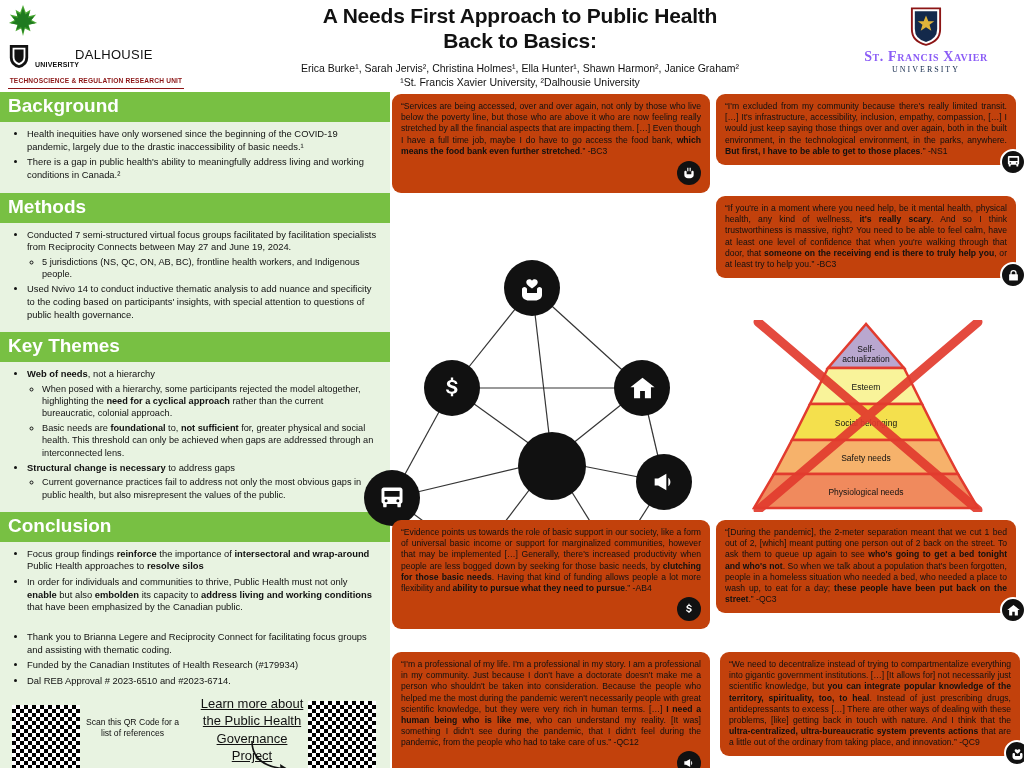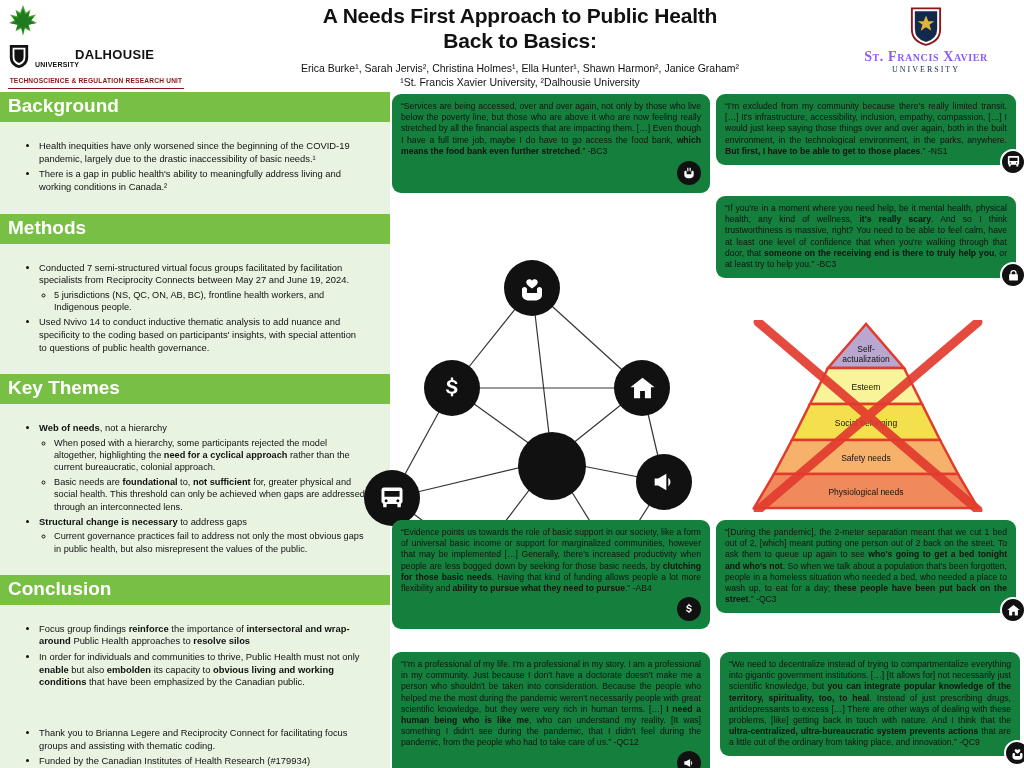--- a/index.html
+++ b/index.html
@@ -22,21 +22,21 @@
     background: #ffffff;
   }
   .logo-left {
     position: absolute; left: 8px; top: 4px; width: 176px; height: 82px;
   }
   .cihr-row { display: flex; align-items: flex-start; gap: 5px; }
   .leaf-mark { width: 30px; height: 34px; position: relative; flex: none; }
   .cihr-big { font-size: 14px; font-weight: bold; letter-spacing: .5px; color: #1b1b1b; }
   .cihr-sub { font-size: 6.2px; color: #1b1b1b; line-height: 1.15; }
   .dal-block { margin-top: 5px; display: flex; align-items: center; gap: 5px; }
-  .dal-name { font-size: 13px; font-weight: bold; color: #111; line-height: 1.0; letter-spacing: .3px; padding-left: 40px;}
+  .dal-name { font-size: 13px; font-weight: normal; color: #111; line-height: 1.0; letter-spacing: .3px; padding-left: 40px;}
   .dal-sub { font-size: 7px; font-weight: bold; color: #111; letter-spacing: .2px;}
   .unit-line {
     margin-top: 4px; text-align: center; font-size: 6.6px; font-weight: bold;
     color: #8c1515; line-height: 1.25; letter-spacing: .2px;
     border-bottom: 1.5px solid #8c1515; padding-bottom: 3px;
   }
   .title-block {
     position: absolute; left: 200px; top: 4px; width: 640px; text-align: center;
   }
   .ptitle {
@@ -57,21 +57,21 @@
   
   .left-col {
     position: absolute; left: 0; top: 92px; width: 390px; height: 676px;
     background: #e8f3e1;
   }
   .sec-head {
     background: #78c043; color: #ffffff; font-size: 19px; font-weight: bold;
     padding: 4px 8px 5px 8px; line-height: 1.1;
   }
   .sec-body { padding: 6px 12px 8px 12px; }
-  ul.bul { margin: 12px; padding-left: 15px; }
+  ul.bul { margin: 0; padding-left: 15px; }
   ul.bul li { font-size: 9.4px; line-height: 1.35; color: #111; margin-bottom: 3px; }
   ul.sub { margin: 2px 0 2px 0; padding-left: 15px; list-style-type: circle; }
   ul.sub li { font-size: 9.2px; line-height: 1.32; }
   b { font-weight: bold; }
 
   
   .ack-extra { position: relative; height: 108px; margin-top: 2px; }
   .qr { position: absolute; width: 68px; height: 68px; background:
      repeating-conic-gradient(#000 0% 25%, #fff 0% 50%) 0 0 / 8px 8px; }
   .qr-left { left: 12px; top: 10px; }
@@ -84,21 +84,21 @@
     position: absolute; left: 196px; top: 0px; width: 112px; text-align: center;
     font-size: 13px; line-height: 1.35; color: #111; text-decoration: underline;
   }
   .arrow-curve { position: absolute; left: 248px; top: 42px; width: 60px; height: 42px; }
 
   
   .center-col {
     position: absolute; left: 392px; top: 92px; width: 322px; height: 676px;
   }
   .quote {
-    background: #15803d; border-radius: 9px; padding: 7px 9px 8px 9px;
+    background: #c2410c; border-radius: 9px; padding: 7px 9px 8px 9px;
     position: relative;
   }
   .quote p {
     margin: 0; font-size: 8.6px; line-height: 1.3; color: #111; text-align: justify;
   }
   .qbadge {
     position: absolute; right: 5px; bottom: 4px;
     width: 24px; height: 24px; border-radius: 50%;
     background: #111; display: flex; align-items: center; justify-content: center;
     color: #fff;
@@ -221,21 +221,21 @@
       </ul>
     </div>
 
     <div class="sec-head">Conclusion</div>
     <div class="sec-body">
       <ul class="bul">
         <li>
           <span>Focus group findings </span><b>reinforce</b><span> the importance of </span><b>intersectoral and wrap-around</b><span> Public Health approaches to </span><b>resolve silos</b>
         </li>
         <li>
-          <span>In order for individuals and communities to thrive, Public Health must not only </span><b>enable</b><span> but also </span><b>embolden</b><span> its capacity to </span><b>obvious living and working conditions</b><span> that have been emphasized by the Canadian public.</span>
+          <span>In order for individuals and communities to thrive, Public Health must not only </span><b>enable</b><span> but also </span><b>embolden</b><span> its capacity to </span><b>address living and working conditions</b><span> that have been emphasized by the Canadian public.</span>
         </li>
       </ul>
     </div>
 
     <div class="sec-body" style="padding-bottom:2px;">
       <ul class="bul">
         <li><span>Thank you to Brianna Legere and Reciprocity Connect for facilitating focus groups and assisting with thematic coding.</span></li>
         <li><span>Funded by the Canadian Institutes of Health Research (#179934)</span></li>
         <li><span>Dal REB Approval # 2023-6510 and #2023-6714.</span></li>
       </ul>

